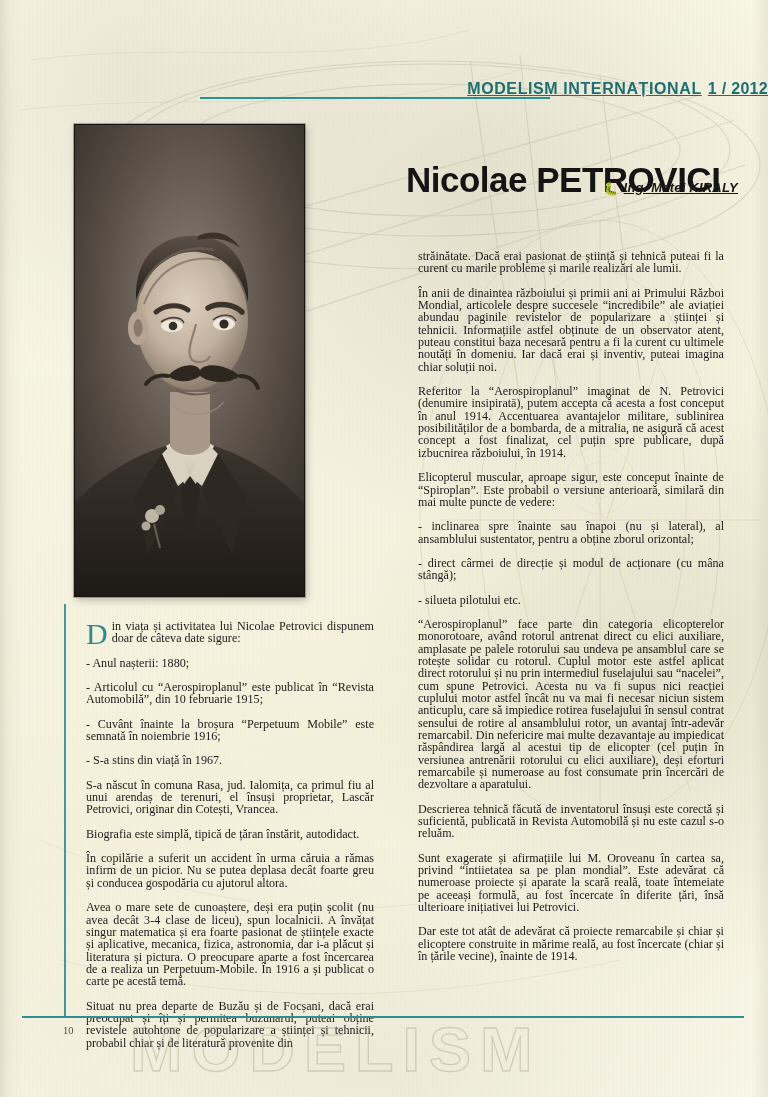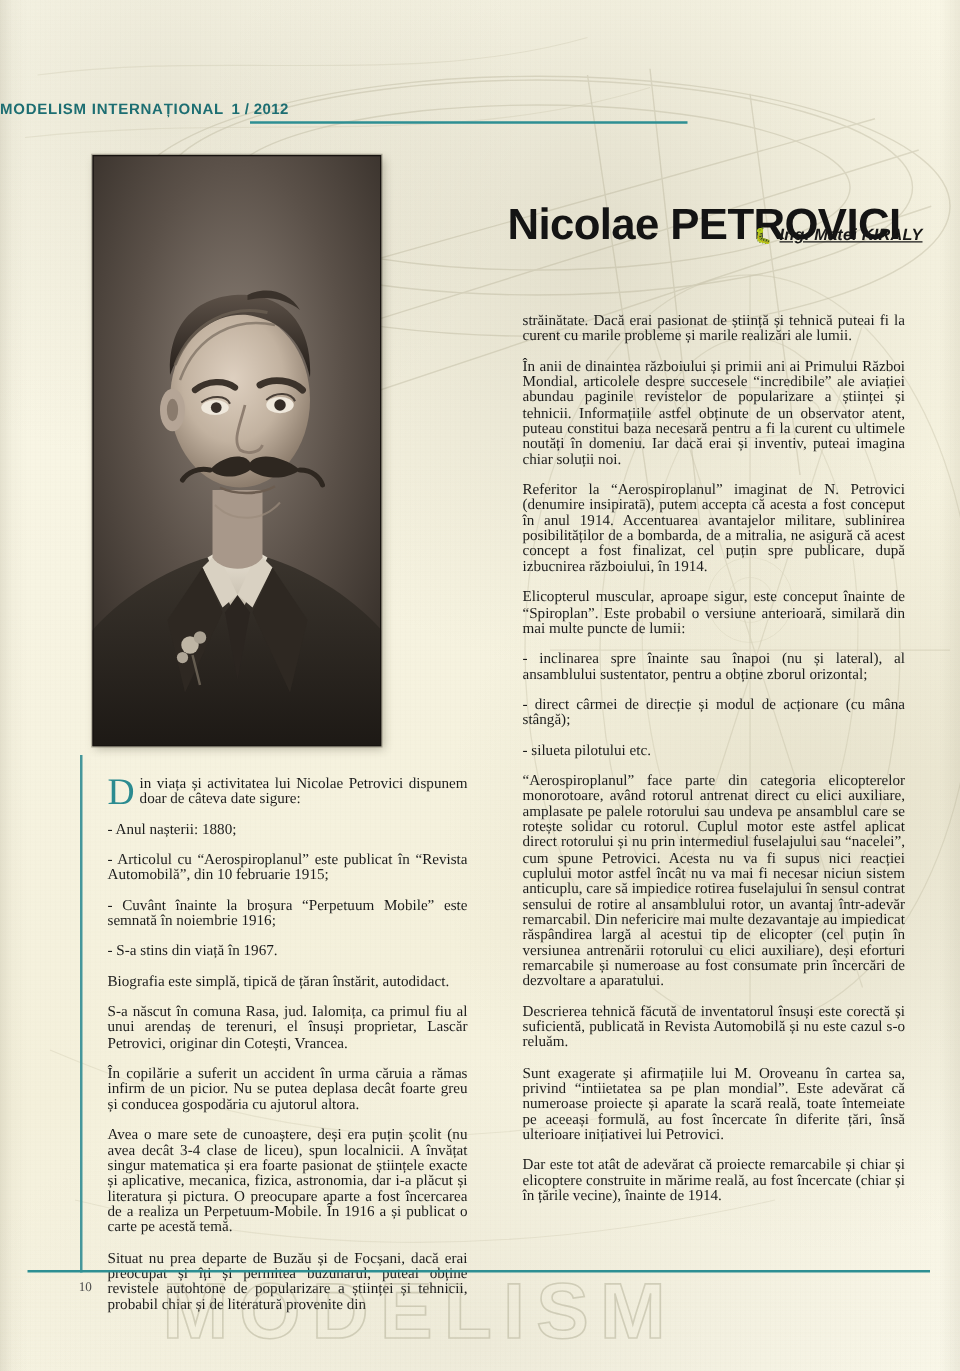--- a/index.html
+++ b/index.html
@@ -68,27 +68,28 @@
   .rule-left {
     position: absolute;
     left: 64px; top: 604px; width: 2px; height: 414px;
     background: #46979b;
   }
 
   
   .masthead {
     position: absolute;
     left: 0; top: 80px; width: 100%;
-    text-align: left;
+    text-align: right;
     font-family: "Liberation Sans", sans-serif;
-    font-size: 12px;
+    font-size: 16px;
     font-weight: bold;
     letter-spacing: .6px;
     color: #1d6e72;
     white-space: nowrap;
+    text-decoration: underline;
   }
   .masthead .issue {
     color: #1d6e72;
     font-weight: bold;
     letter-spacing: .3px;
     margin-left: 6px;
   }
 
   
   .photo-wrap {
@@ -335,32 +336,32 @@
     <span class="byline-icon">🐛</span><span>Ing. Matei KIRALY</span>
   </div>
 
   <div class="rule-left"></div>
   <div class="col col-left">
     <p><span class="dropcap">D</span><span>in viața și activitatea lui Nicolae Petrovici dispunem doar de câteva date sigure:</span></p>
     <p>- Anul nașterii: 1880;</p>
     <p>- Articolul cu “Aerospiroplanul” este publicat în “Revista Automobilă”, din 10 februarie 1915;</p>
     <p>- Cuvânt înainte la broșura “Perpetuum Mobile” este semnată în noiembrie 1916;</p>
     <p>- S-a stins din viață în 1967.</p>
+    <p>S-a născut în comuna Rasa, jud. Ialomița, ca primul fiu al unui arendaș de terenuri, el însuși proprietar, Lascăr Petrovici, originar din Cotești, Vrancea.</p>
     <p>Biografia este simplă, tipică de țăran înstărit, autodidact.</p>
-    <p>S-a născut în comuna Rasa, jud. Ialomița, ca primul fiu al unui arendaș de terenuri, el însuși proprietar, Lascăr Petrovici, originar din Cotești, Vrancea.</p>
     <p>În copilărie a suferit un accident în urma căruia a rămas infirm de un picior. Nu se putea deplasa decât foarte greu și conducea gospodăria cu ajutorul altora.</p>
     <p>Avea o mare sete de cunoaștere, deși era puțin școlit (nu avea decât 3-4 clase de liceu), spun localnicii. A învățat singur matematica și era foarte pasionat de științele exacte și aplicative, mecanica, fizica, astronomia, dar i-a plăcut și literatura și pictura. O preocupare aparte a fost încercarea de a realiza un Perpetuum-Mobile. În 1916 a și publicat o carte pe acestă temă.</p>
     <p>Situat nu prea departe de Buzău și de Focșani, dacă erai preocupat și îți și permitea buzunarul, puteai obține revistele autohtone de popularizare a științei și tehnicii, probabil chiar și de literatură provenite din</p>
   </div>
 
   <div class="col col-right">
     <p>străinătate. Dacă erai pasionat de știință și tehnică puteai fi la curent cu marile probleme și marile realizări ale lumii.</p>
     <p>În anii de dinaintea războiului și primii ani ai Primului Război Mondial, articolele despre succesele “incredibile” ale aviației abundau paginile revistelor de popularizare a științei și tehnicii. Informațiile astfel obținute de un observator atent, puteau constitui baza necesară pentru a fi la curent cu ultimele noutăți în domeniu. Iar dacă erai și inventiv, puteai imagina chiar soluții noi.</p>
     <p>Referitor la “Aerospiroplanul” imaginat de N. Petrovici (denumire insipiratā), putem accepta că acesta a fost conceput în anul 1914. Accentuarea avantajelor militare, sublinirea posibilităților de a bombarda, de a mitralia, ne asigură că acest concept a fost finalizat, cel puțin spre publicare, după izbucnirea războiului, în 1914.</p>
-    <p>Elicopterul muscular, aproape sigur, este conceput înainte de “Spiroplan”. Este probabil o versiune anterioară, similară din mai multe puncte de lumii:</p>
+    <p>Elicopterul muscular, aproape sigur, este conceput înainte de “Spiroplan”. Este probabil o versiune anterioară, similară din mai multe puncte de vedere:</p>
     <p>- inclinarea spre înainte sau înapoi (nu și lateral), al ansamblului sustentator, pentru a obține zborul orizontal;</p>
     <p>- direct cârmei de direcție și modul de acționare (cu mâna stângă);</p>
     <p>- silueta pilotului etc.</p>
     <p>“Aerospiroplanul” face parte din categoria elicopterelor monorotoare, având rotorul antrenat direct cu elici auxiliare, amplasate pe palele rotorului sau undeva pe ansamblul care se rotește solidar cu rotorul. Cuplul motor este astfel aplicat direct rotorului și nu prin intermediul fuselajului sau “nacelei”, cum spune Petrovici. Acesta nu va fi supus nici reacției cuplului motor astfel încât nu va mai fi necesar niciun sistem anticuplu, care să impiedice rotirea fuselajului în sensul contrat sensului de rotire al ansamblului rotor, un avantaj într-adevăr remarcabil. Din nefericire mai multe dezavantaje au impiedicat răspândirea largă al acestui tip de elicopter (cel puțin în versiunea antrenării rotorului cu elici auxiliare), deși eforturi remarcabile și numeroase au fost consumate prin încercări de dezvoltare a aparatului.</p>
     <p>Descrierea tehnică făcută de inventatorul însuși este corectă și suficientă, publicată in Revista Automobilă și nu este cazul s-o reluăm.</p>
     <p>Sunt exagerate și afirmațiile lui M. Oroveanu în cartea sa, privind “intiietatea sa pe plan mondial”. Este adevărat că numeroase proiecte și aparate la scară reală, toate întemeiate pe aceeași formulă, au fost încercate în diferite țări, însă ulterioare inițiativei lui Petrovici.</p>
     <p>Dar este tot atât de adevărat că proiecte remarcabile și chiar și elicoptere construite in mărime reală, au fost încercate (chiar și în țările vecine), înainte de 1914.</p>
   </div>
 
   <div class="rule-bottom"></div>

